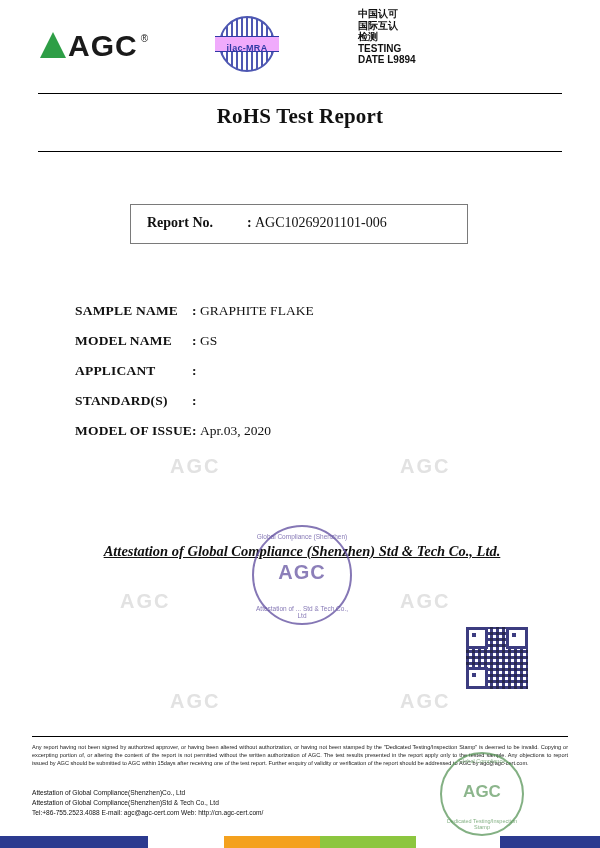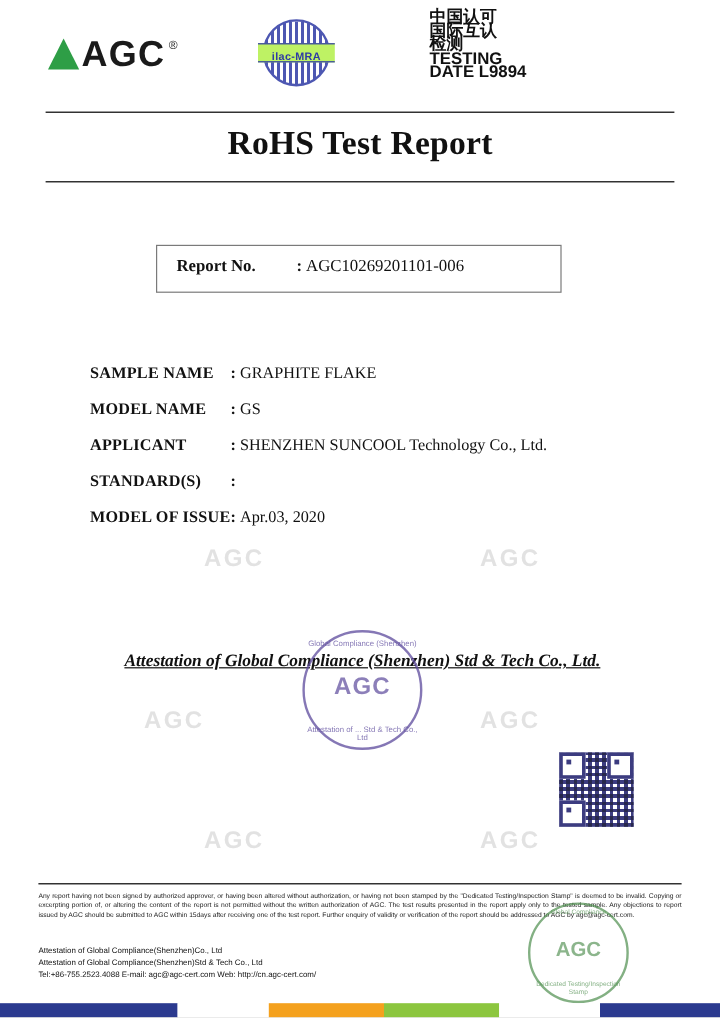--- a/index.html
+++ b/index.html
@@ -68,21 +68,21 @@
     border-radius: 50%;
     border: 2px solid #2f3aa5;
     background:
       repeating-linear-gradient(90deg, #2f3aa5 0 2px, #ffffff 2px 5px);
     opacity: 0.85;
   }
   .ilac .band {
     position: absolute;
     left: 0; top: 22px;
     width: 64px; height: 14px;
-    background: #bef264;
+    background: #f0abfc;
     border-top: 1px solid #2f3aa5;
     border-bottom: 1px solid #2f3aa5;
     text-align: center;
   }
   .ilac .band span {
     font-family: "Liberation Sans", sans-serif;
     font-weight: bold;
     font-size: 9px;
     color: #2f3aa5;
     line-height: 13px;
@@ -108,21 +108,21 @@
     font-size: 17px;
     letter-spacing: 0.5px;
   }
 
   .cnas-text {
     position: absolute;
     left: 358px;
     top: 8px;
     width: 120px;
     font-family: "Liberation Sans", sans-serif;
-    font-size: 14px;
+    font-size: 10px;
     line-height: 11.5px;
     color: #111;
     font-weight: bold;
   }
 
   
   .rule {
     position: absolute;
     left: 38px;
     width: 524px;
@@ -131,21 +131,21 @@
   .rule.top { top: 93px; }
   .rule.bottom { top: 151px; }
 
   .report-title {
     position: absolute;
     left: 0; top: 104px;
     width: 600px;
     text-align: center;
     font-family: "Liberation Serif", serif;
     font-weight: bold;
-    font-size: 28px;
+    font-size: 21px;
     letter-spacing: 0.2px;
   }
 
   
   .report-no-box {
     position: absolute;
     left: 130px;
     top: 204px;
     width: 336px;
     height: 38px;
@@ -421,21 +421,20 @@
       <span class="field-value">GRAPHITE  FLAKE</span>
     </div>
     <div class="field-row">
       <span class="field-label">MODEL NAME</span>
       <span class="field-colon">:</span>
       <span class="field-value">GS</span>
     </div>
     <div class="field-row">
       <span class="field-label">APPLICANT</span>
       <span class="field-colon">:</span>
-      <span class="field-value">SHENZHEN  SUNCOOL  Technology Co., Ltd.</span>
     </div>
     <div class="field-row">
       <span class="field-label">STANDARD(S)</span>
       <span class="field-colon">:</span>
     </div>
     <div class="field-row">
       <span class="field-label">MODEL OF ISSUE</span>
       <span class="field-colon">:</span>
       <span class="field-value">Apr.03, 2020</span>
     </div>

